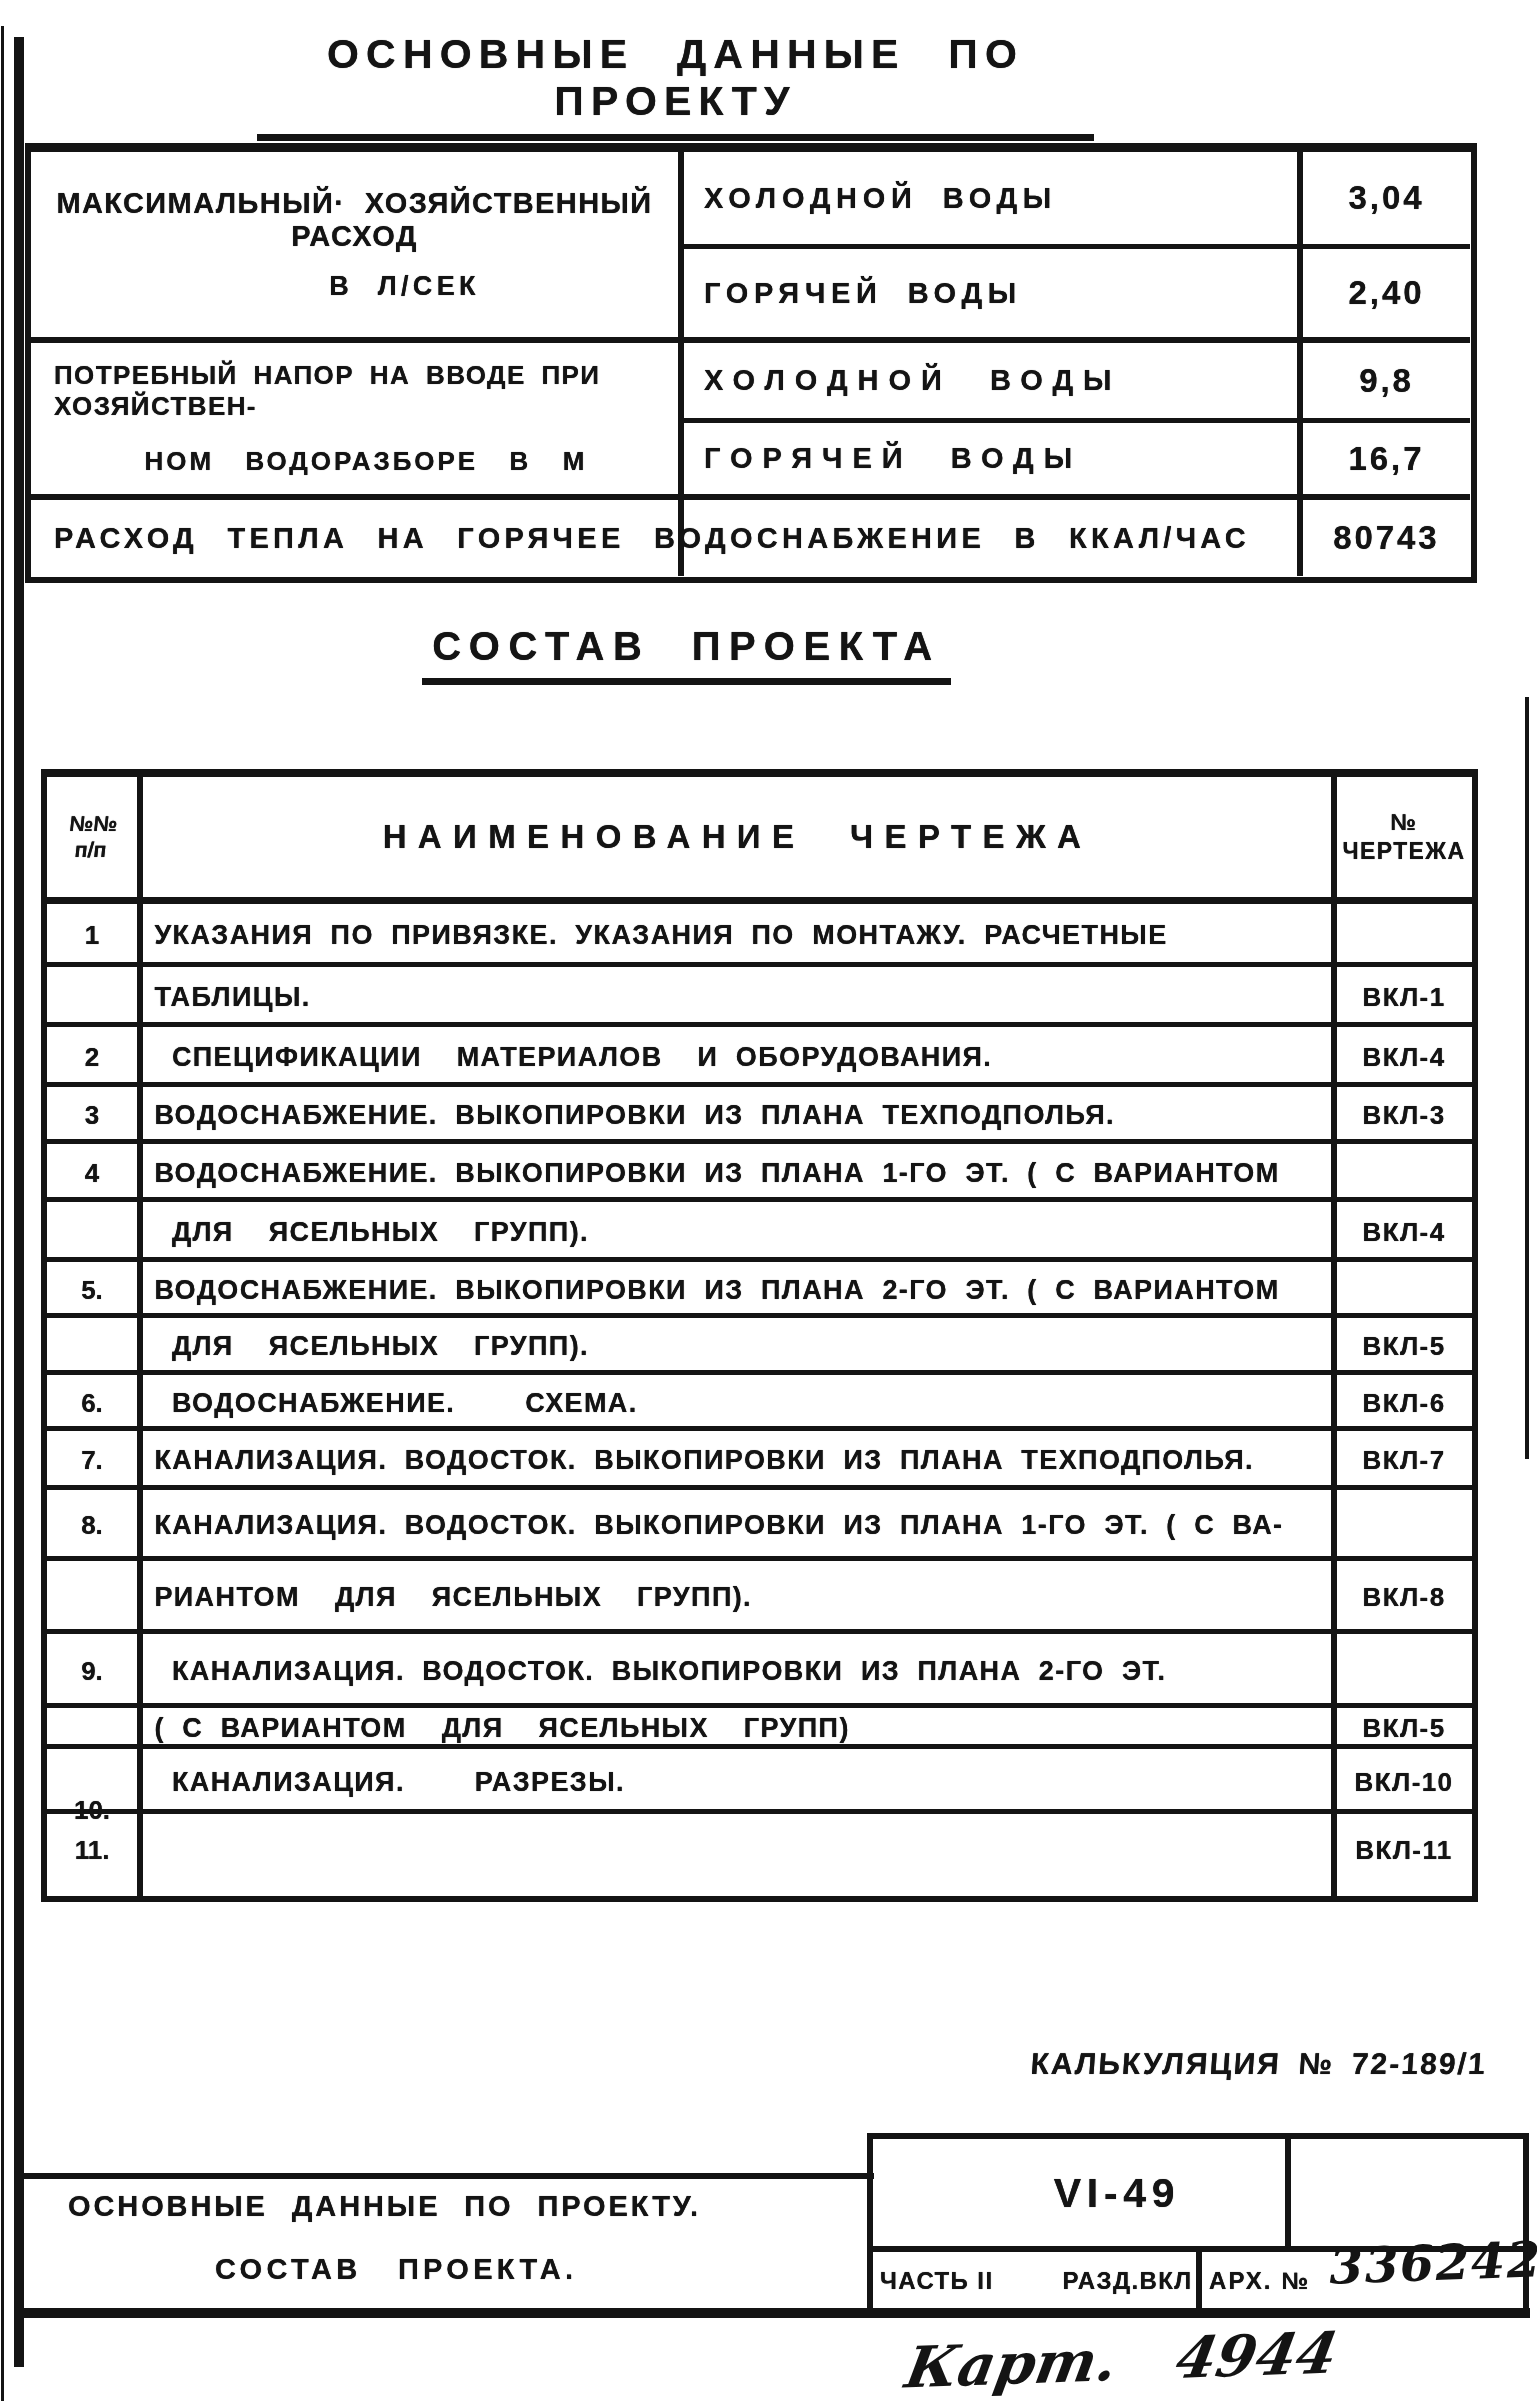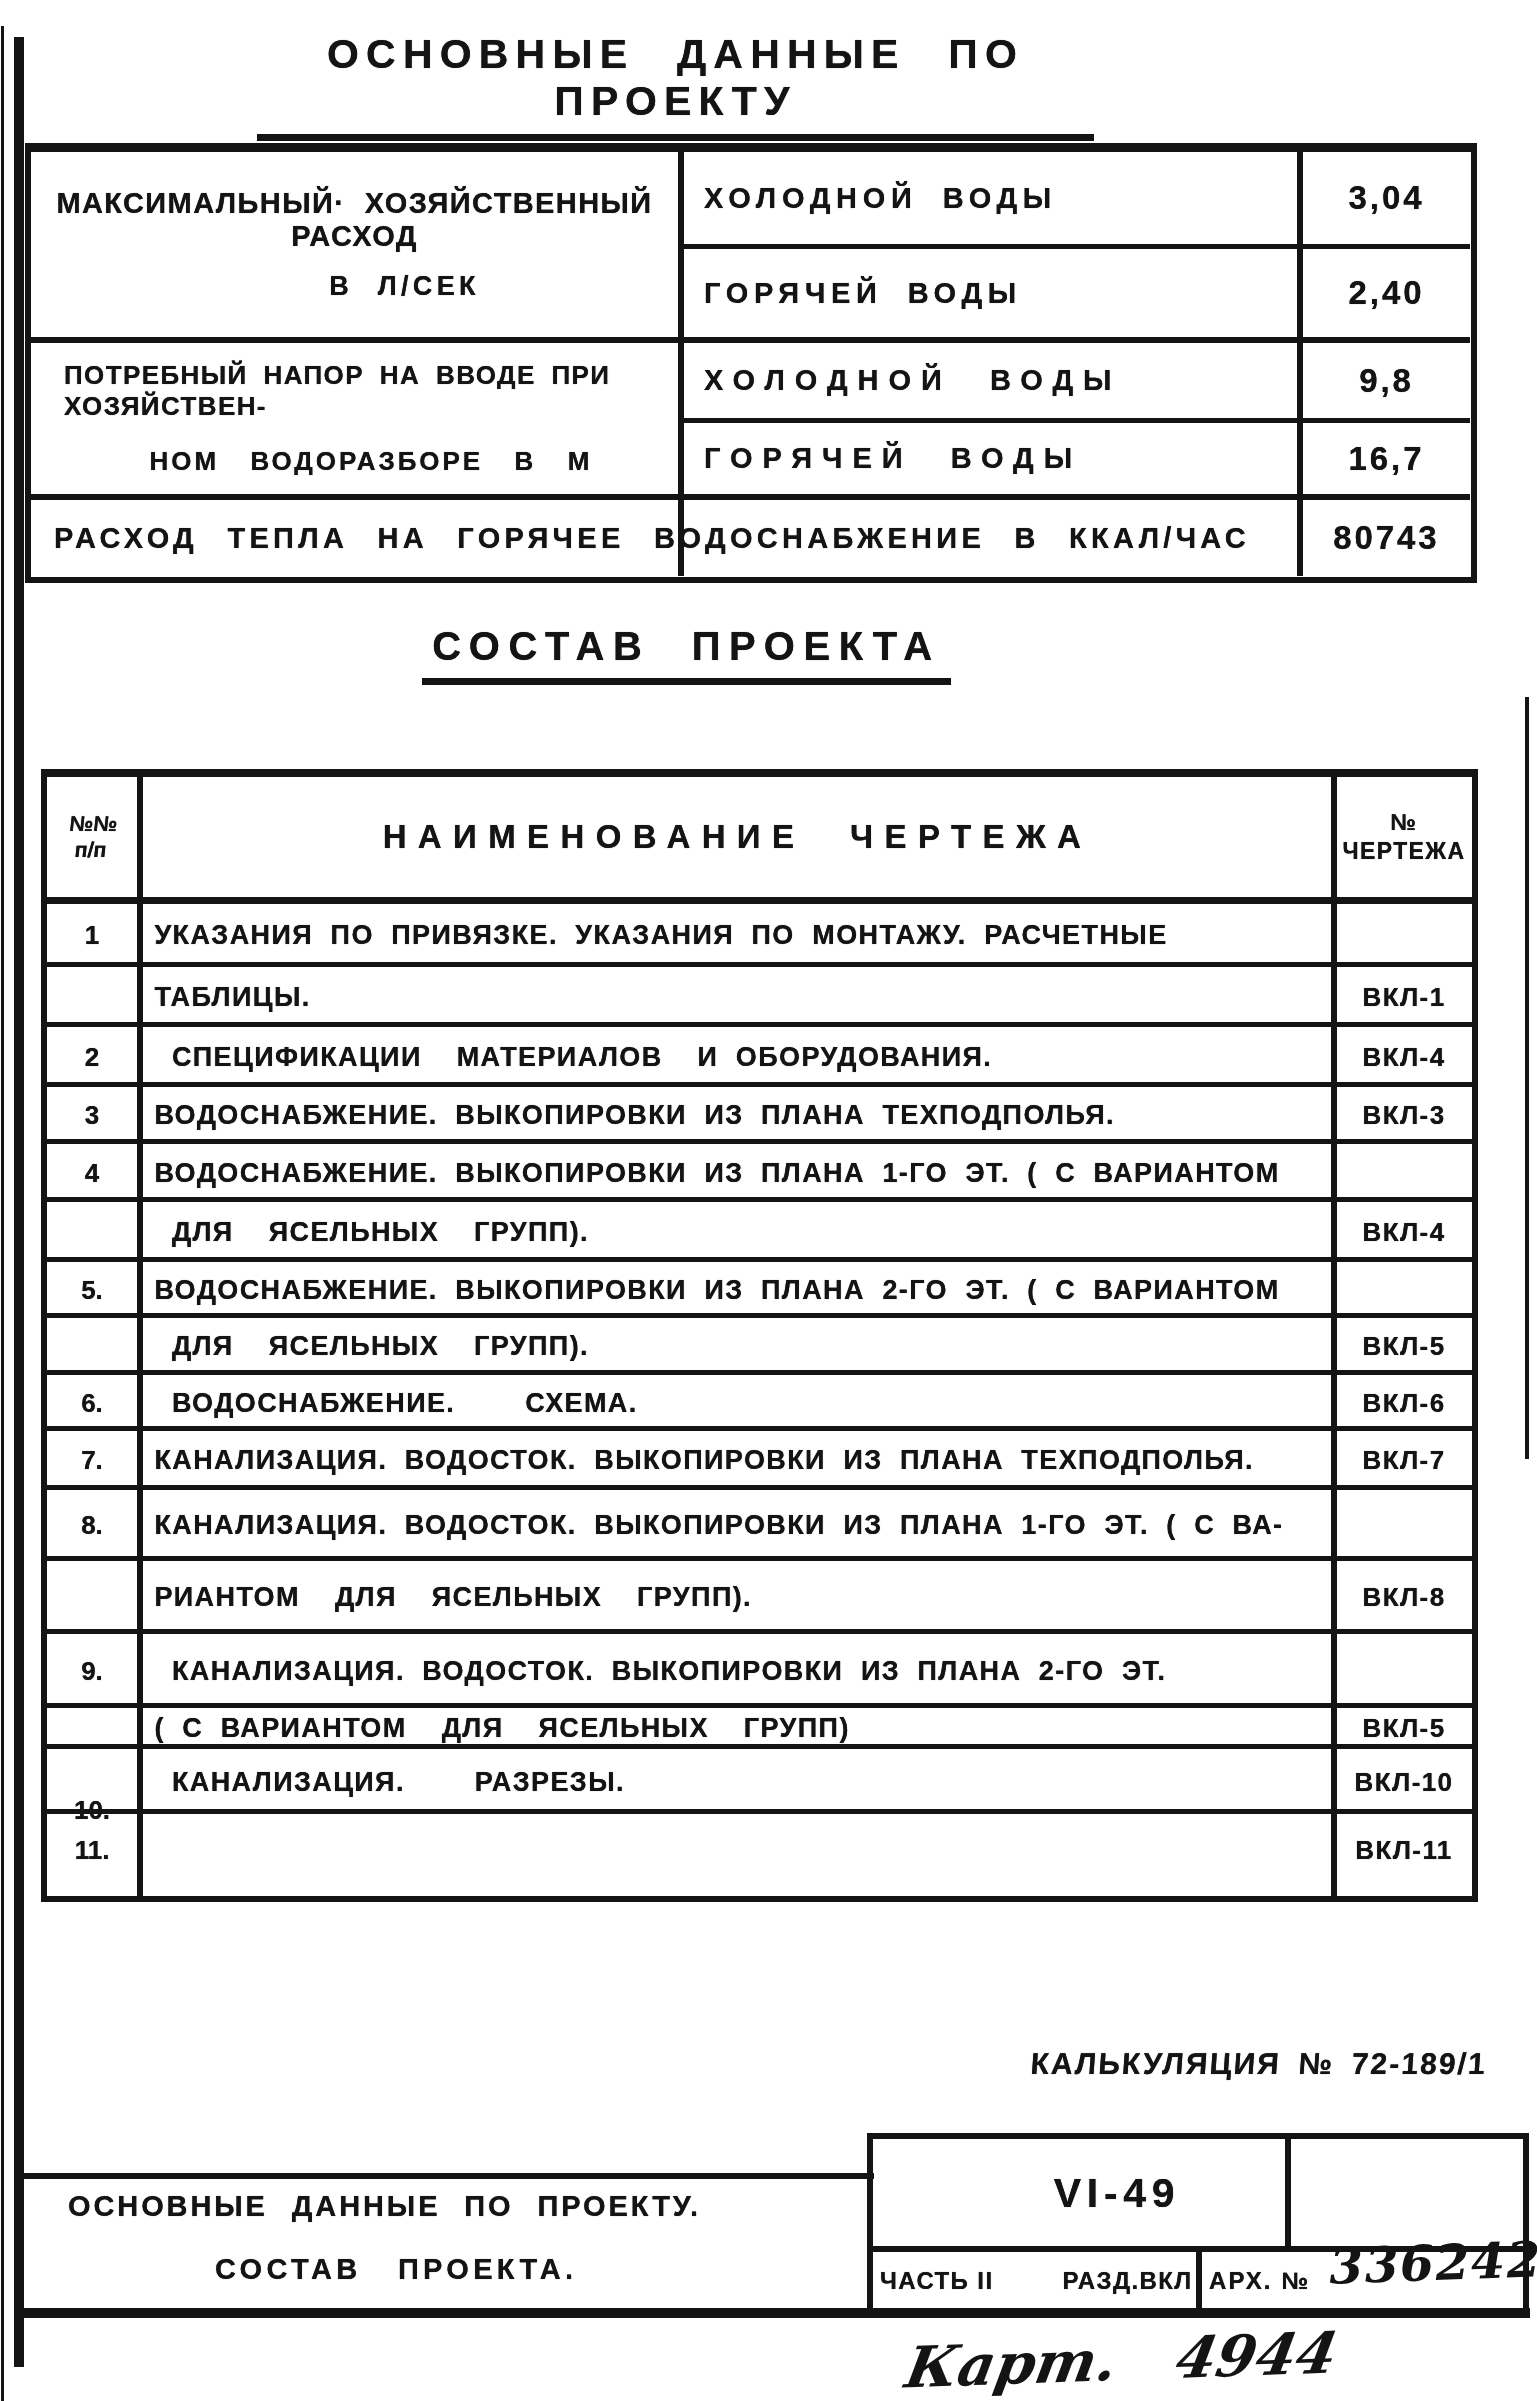--- a/index.html
+++ b/index.html
@@ -28,21 +28,21 @@
     padding-bottom:8.6px; border-bottom:7.2px solid var(--ink);
   }
 
   
   .t1 { position:absolute; left:25px; top:143px; width:1452px; height:440px;
         border:6.4px solid var(--ink); border-top-width:9.3px; }
   .t1 .cell { position:absolute; display:flex; align-items:center; }
   .t1-label1 { left:0; top:0; width:647px; height:185px; flex-direction:column; justify-content:center; }
   .t1-l1a { font-size:29px; letter-spacing:1.4px; word-spacing:10px; text-align:center; }
   .t1-l1b { font-size:27px; letter-spacing:4.3px; word-spacing:13px; margin-top:18.6px; margin-left:100px; }
-  .t1-label2 { left:0; top:191px; width:647px; height:151px; flex-direction:column; justify-content:center; align-items:flex-start; padding-left:33px; }
+  .t1-label2 { left:0; top:191px; width:647px; height:151px; flex-direction:column; justify-content:center; align-items:flex-start; padding-left:23px; }
   .t1-l2a { font-size:26px; letter-spacing:1.4px; word-spacing:7.2px; }
   .t1-l2b { font-size:26px; letter-spacing:2.9px; word-spacing:21.5px; margin-top:24px; }
   .t1-name  { left:653px; width:613px; padding-left:20px; font-size:29px; letter-spacing:5.7px; word-spacing:11.4px; }
   .t1-name.wide { letter-spacing:10px; word-spacing:20px; }
   .t1-val   { left:1272px; width:167px; justify-content:center; font-size:33px; letter-spacing:2.9px; }
   .t1-rowC-label { left:0; top:348px; width:1266px; height:76px; padding-left:23px; font-size:29px; letter-spacing:4.3px; word-spacing:17px; }
   .t1-rowC-val   { top:348px; height:76px; }
 
   
   .t2 { position:absolute; left:41px; top:769px; width:1437px; height:1133px;

